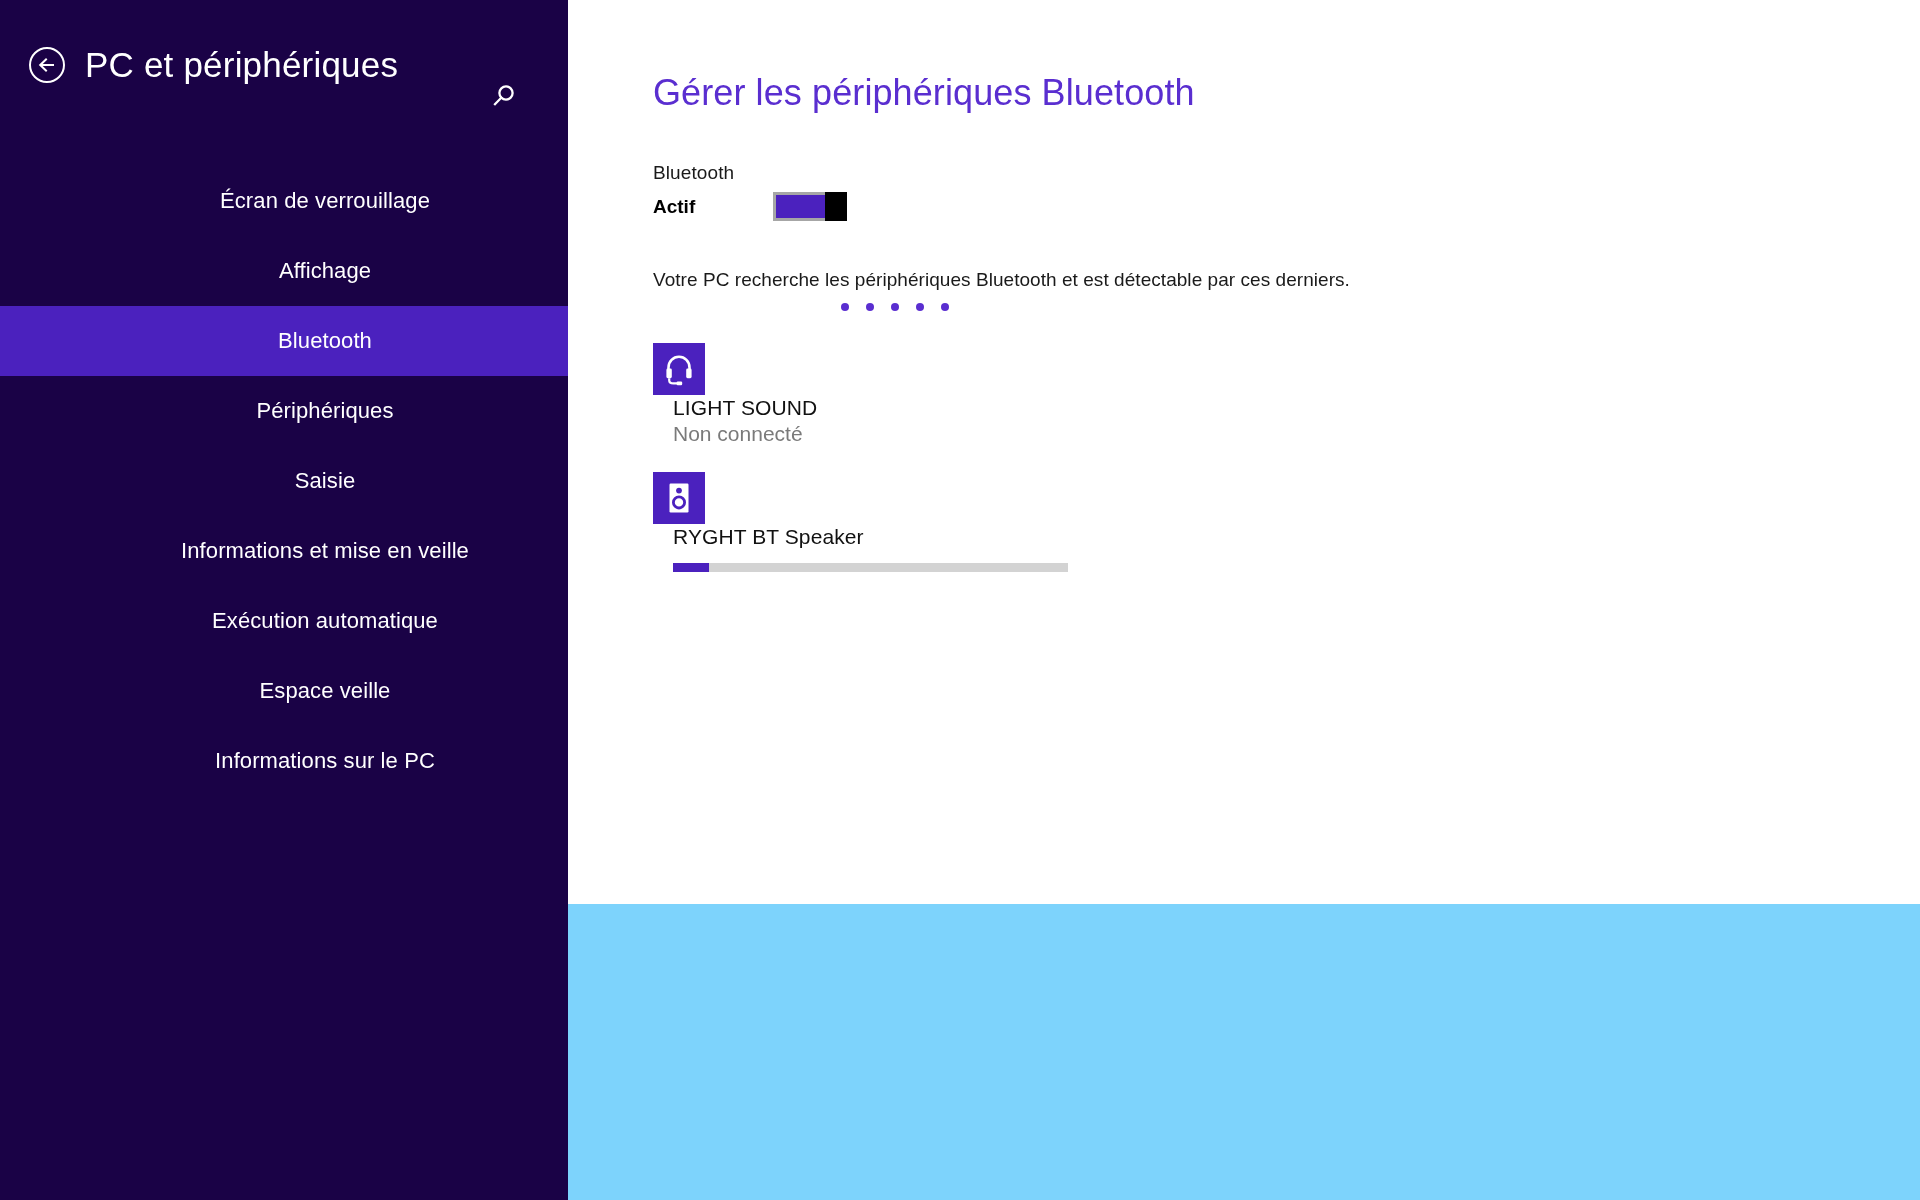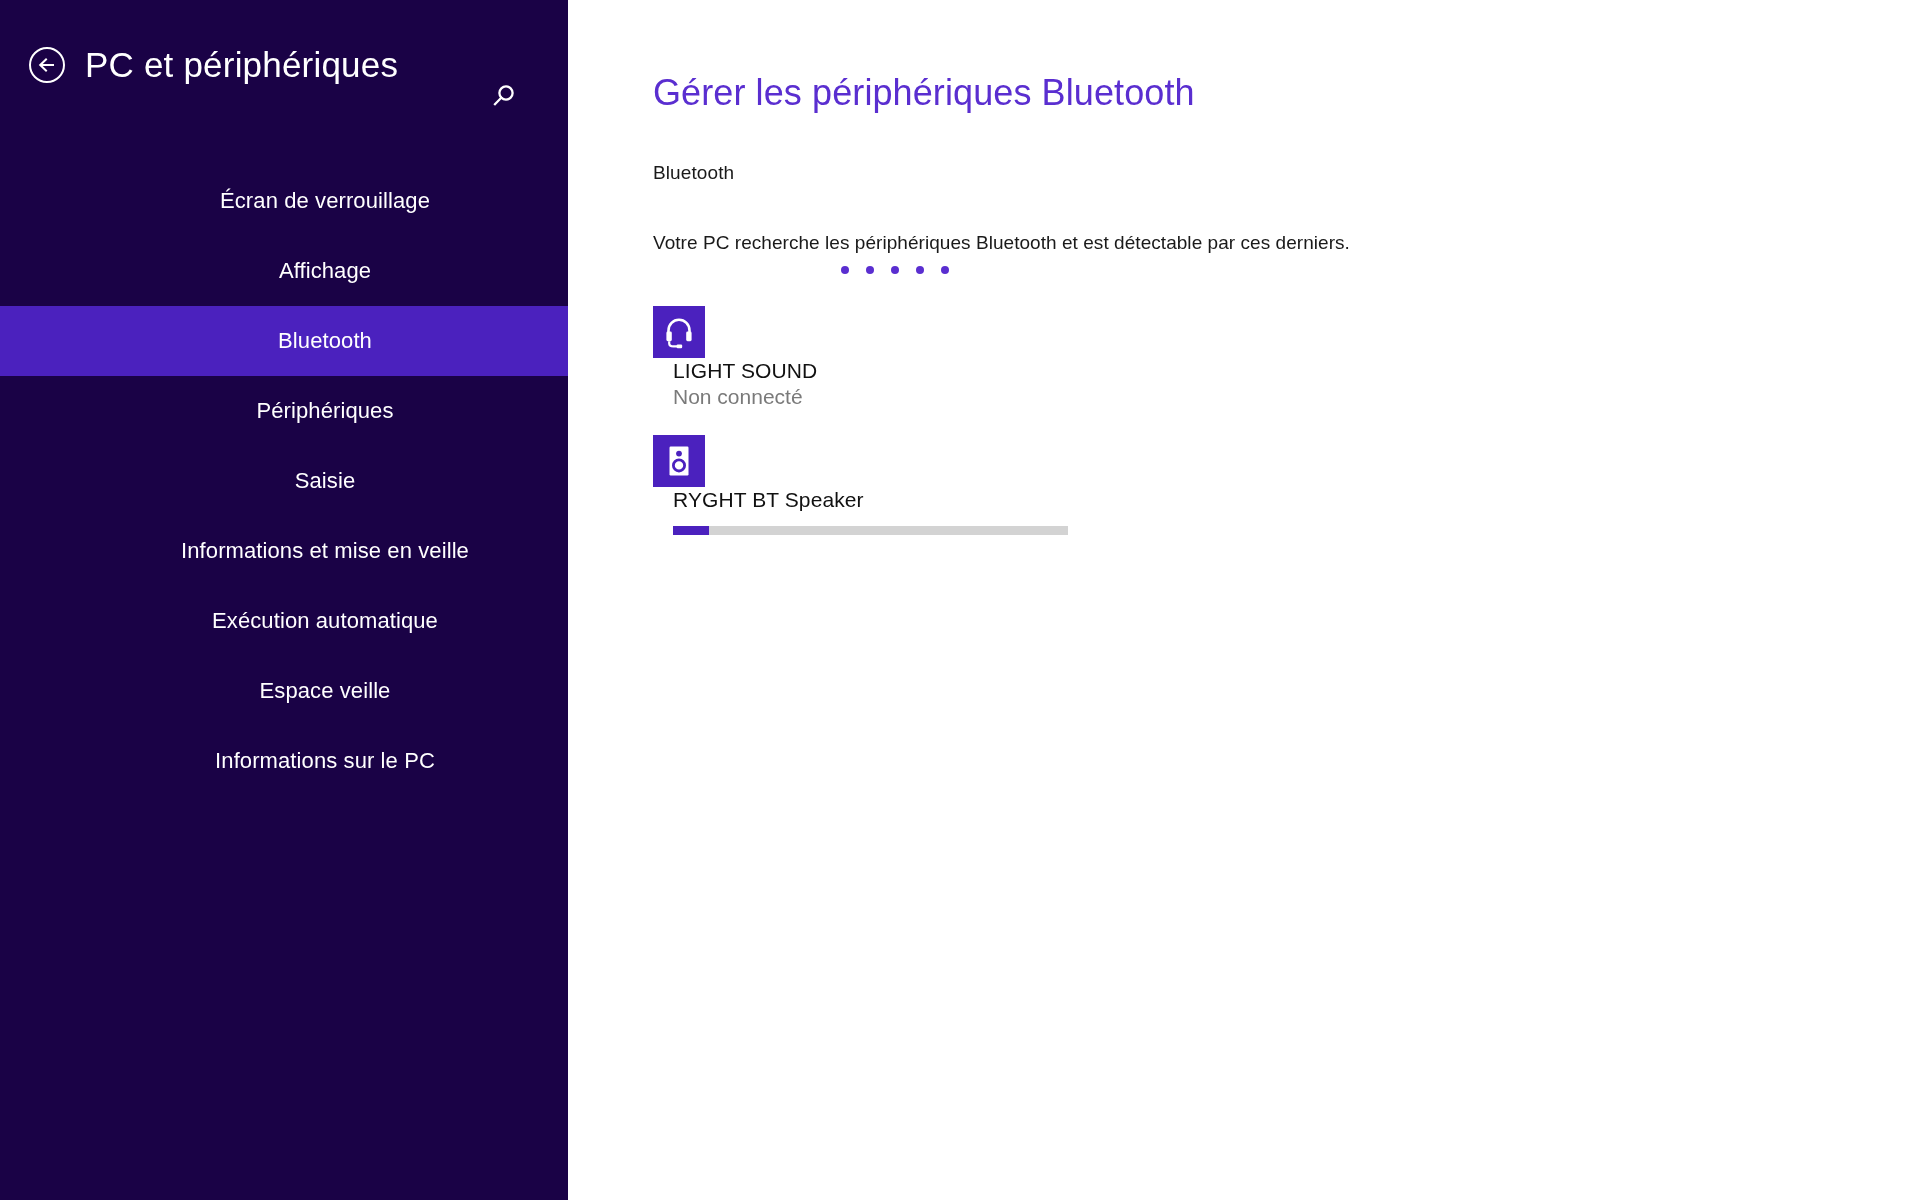--- a/index.html
+++ b/index.html
@@ -81,21 +81,21 @@
     justify-content: center;
   }
   .nav-item.selected {
     background: #4b21be;
   }
 
   
   .main {
     position: relative;
     flex: 1 1 auto;
-    height: 1200px;
+    height: 904px;
     background: #ffffff;
     padding-left: 85px;
     padding-top: 72px;
   }
   .page-title {
     color: #5a2ed0;
     font-size: 36px;
     font-weight: 300;
     letter-spacing: 0.1px;
     white-space: nowrap;
@@ -263,20 +263,26 @@
       </li>
     </ul>
   </div>
 
   <div class="main">
 
     <h1 class="page-title">Gérer les périphériques Bluetooth</h1>
 
     <div class="toggle-block">
       <div class="toggle-caption">Bluetooth</div>
+      <div class="toggle-row">
+        <div class="toggle-state">Actif</div>
+        <div class="switch">
+          <div class="thumb"></div>
+        </div>
+      </div>
     </div>
 
     <div class="status-text">Votre PC recherche les périphériques Bluetooth et est détectable par ces derniers.</div>
 
     <div class="dots">
       <span class="dot"></span>
       <span class="dot"></span>
       <span class="dot"></span>
       <span class="dot"></span>
       <span class="dot"></span>

